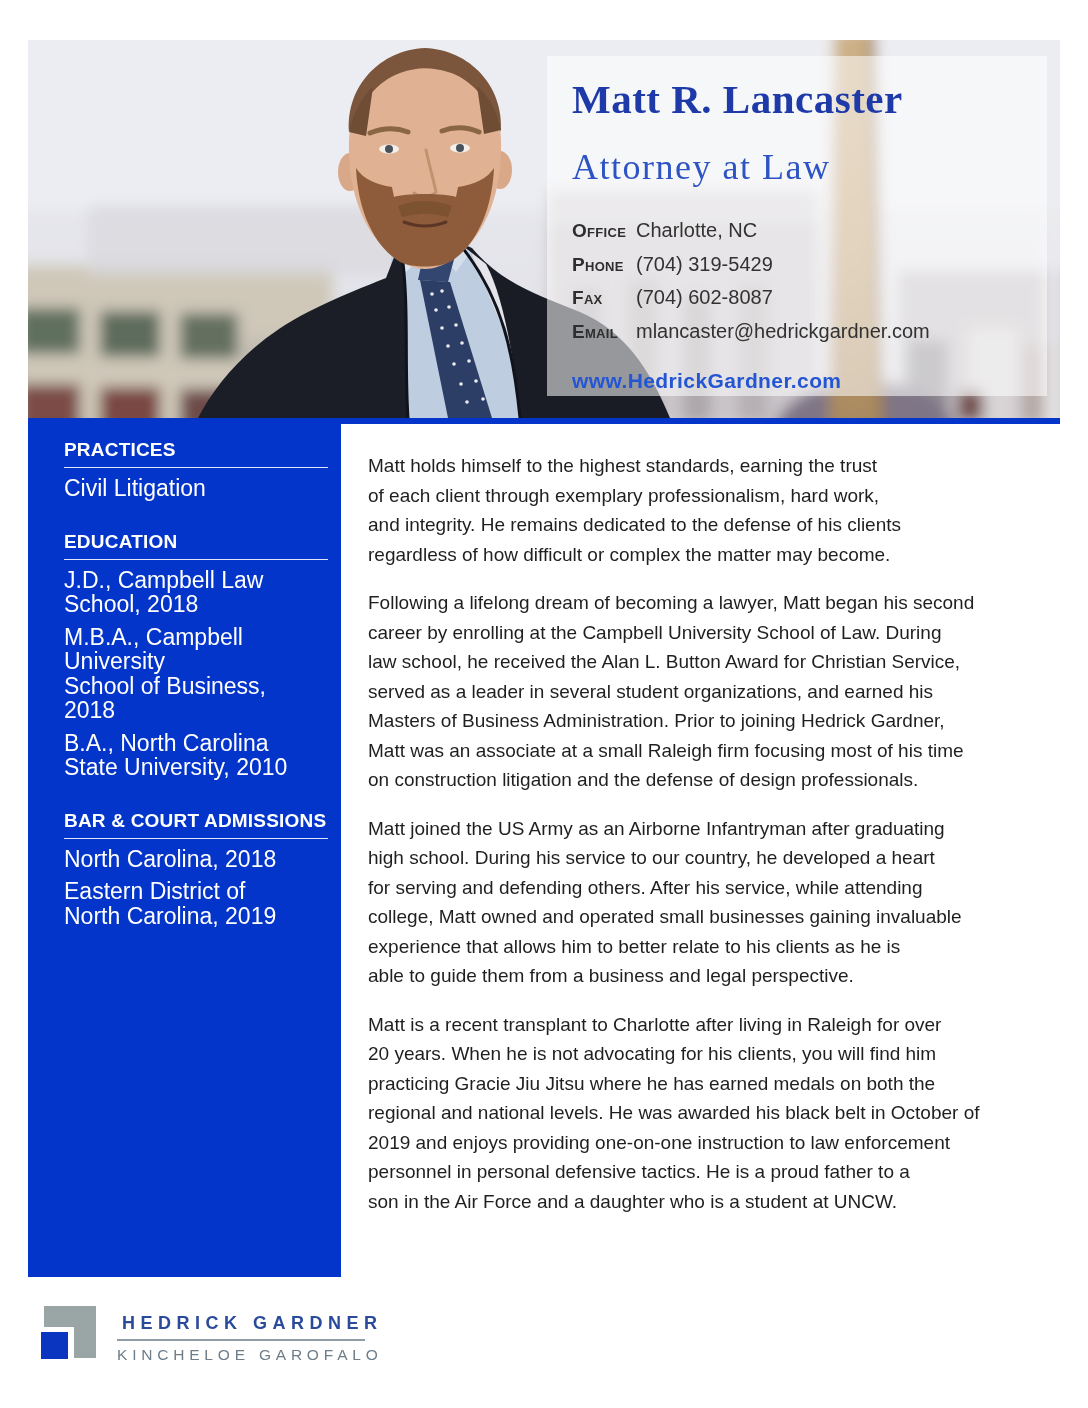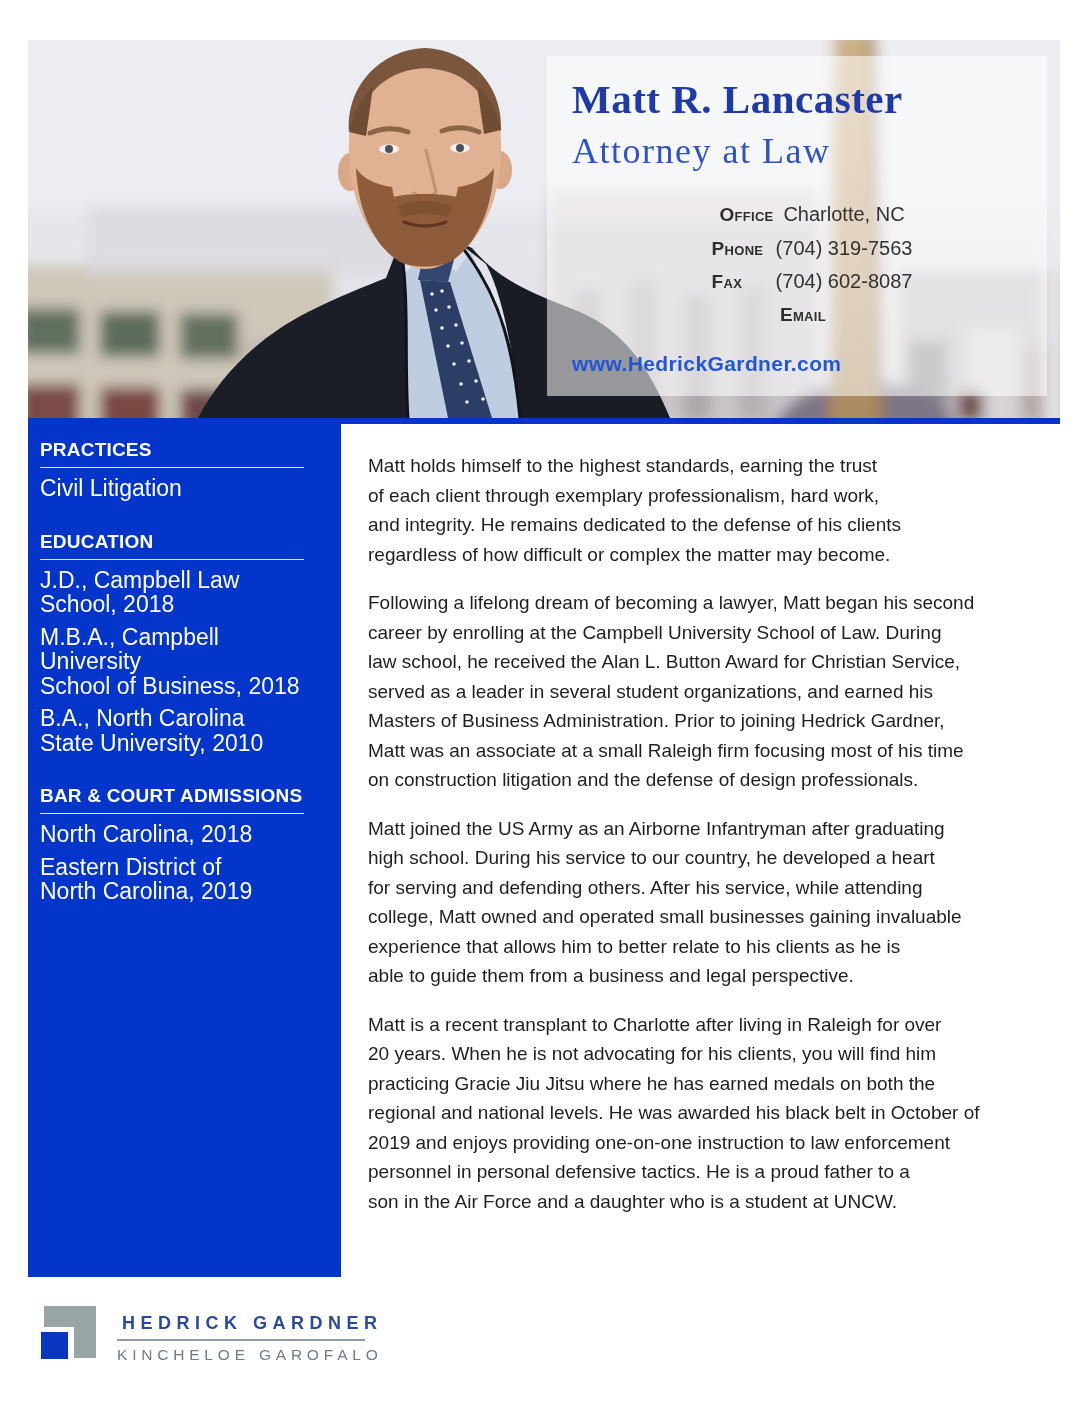--- a/index.html
+++ b/index.html
@@ -12,36 +12,36 @@
   .page{position:relative;width:1088px;height:1408px;overflow:hidden;background:#fff;}
 
   
   .photo-header{position:absolute;left:28px;top:40px;width:1032px;height:378px;overflow:hidden;background:#f0abfc;}
   .photo-header svg.scene{position:absolute;left:0;top:0;width:1032px;height:378px;}
   .overlay{position:absolute;left:519px;top:16px;width:500px;height:340px;background:rgba(255,255,255,0.55);}
   .header-text{position:absolute;left:544px;top:0;width:480px;}
   .attorney-name{font-family:"Liberation Serif",serif;font-weight:700;font-size:41px;line-height:46px;
     color:var(--name-blue);margin:36px 0 0 0;letter-spacing:0.5px;}
   .attorney-title{font-family:"Liberation Serif",serif;font-size:36px;line-height:42px;
-    color:var(--subtitle-blue);margin-top:8px;letter-spacing:1.5px;}
+    color:var(--subtitle-blue);margin-top:24px;letter-spacing:1.5px;}
   .contact{margin-top:26px;}
-  .c-row{display:flex;align-items:baseline;font-size:20px;color:#333;line-height:32.5px;justify-content:center;}
+  .c-row{display:flex;align-items:baseline;font-size:20px;color:#333;line-height:32.5px;}
   .c-label{width:64px;flex:0 0 64px;font-variant:small-caps;font-weight:700;font-size:19px;
     color:#2e2e2e;letter-spacing:0.3px;}
   .c-value{color:#323232;}
   .website{display:inline-block;margin-top:21px;font-size:21px;font-weight:700;letter-spacing:0.4px;
     color:var(--website-blue);text-decoration:none;cursor:pointer;}
 
   
   .blue-bar{position:absolute;left:28px;top:418px;width:1032px;height:6px;background:var(--sidebar-blue);}
 
   
   .content-row{position:absolute;left:28px;top:424px;width:1032px;height:853px;}
   .sidebar{position:absolute;left:0;top:0;width:313px;height:853px;background:var(--sidebar-blue);
-    color:#fff;padding:14px 18px 0 12px;box-sizing:border-box;}
+    color:#fff;padding:14px 18px 0 36px;box-sizing:border-box;}
   .s-section{margin:0;}
   .s-section + .s-section{margin-top:29px;}
   .s-heading{margin:0 0 8px 0;font-size:19px;font-weight:700;letter-spacing:0.2px;line-height:24px;
     padding-bottom:5px;border-bottom:1.5px solid rgba(255,255,255,0.88);width:264px;}
   .s-item{font-size:23px;line-height:24.5px;margin:0 0 8px 0;white-space:pre-line;}
   .bio{position:absolute;left:313px;top:0;right:0;padding:27px 0 0 27px;}
   .bio p{margin:0 0 19px 0;font-size:19px;line-height:29.5px;color:var(--bio-text);white-space:pre-line;}
 
   
   .footer{position:absolute;left:38px;top:1306px;display:flex;align-items:flex-start;gap:15px;}
@@ -170,28 +170,29 @@
     <div class="header-text">
       <h1 class="attorney-name">Matt R. Lancaster</h1>
       <div class="attorney-title">Attorney at Law</div>
       <div class="contact" id="contact-rows">
           <div class="c-row">
             <span class="c-label">Office</span>
             <span class="c-value">Charlotte, NC</span>
           </div>
           <div class="c-row">
             <span class="c-label">Phone</span>
-            <span class="c-value">(704) 319-7563</span>
+            <span class="c-value">(704) 319-5429</span>
           </div>
           <div class="c-row">
             <span class="c-label">Fax</span>
             <span class="c-value">(704) 602-8087</span>
           </div>
           <div class="c-row">
             <span class="c-label">Email</span>
+            <span class="c-value">mlancaster@hedrickgardner.com</span>
           </div>
         </div>
       <a class="website">www.HedrickGardner.com</a>
     </div>
   </header>
 
   <div class="blue-bar"></div>
 
   <div class="content-row">
     <aside class="sidebar" id="sidebar">

